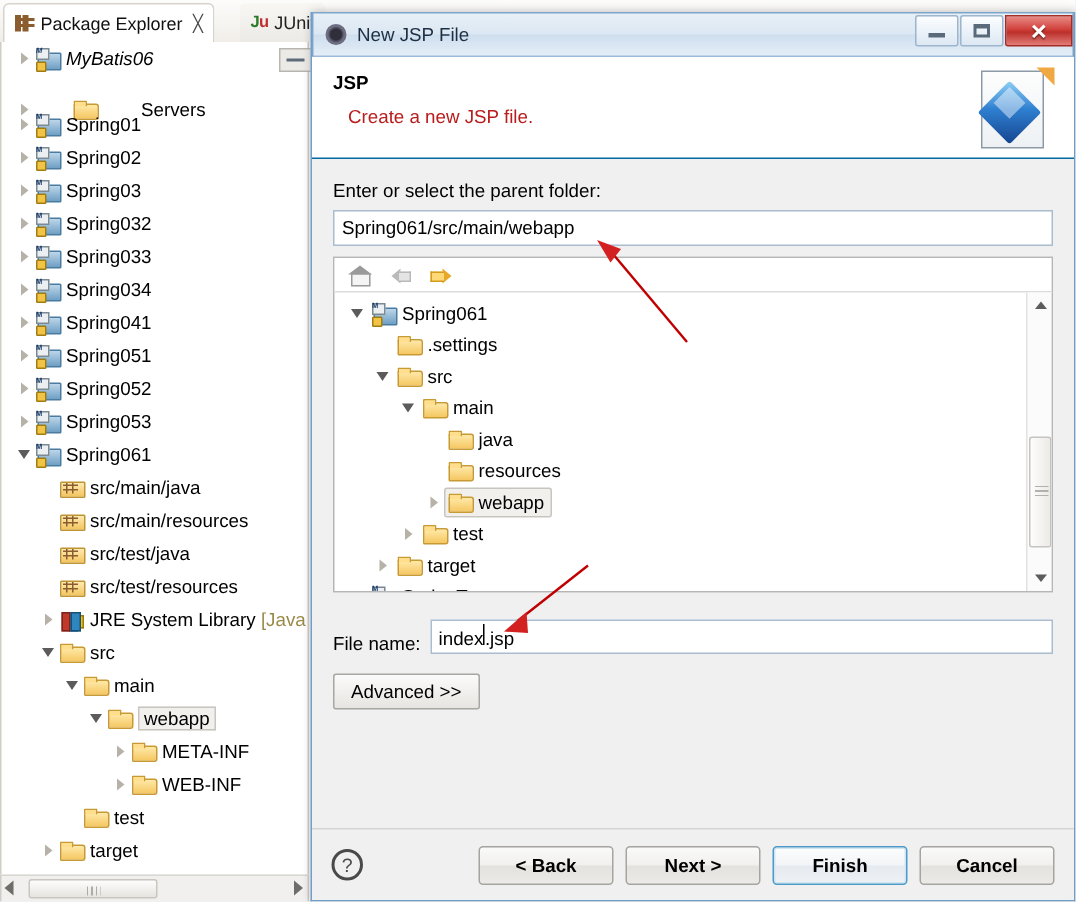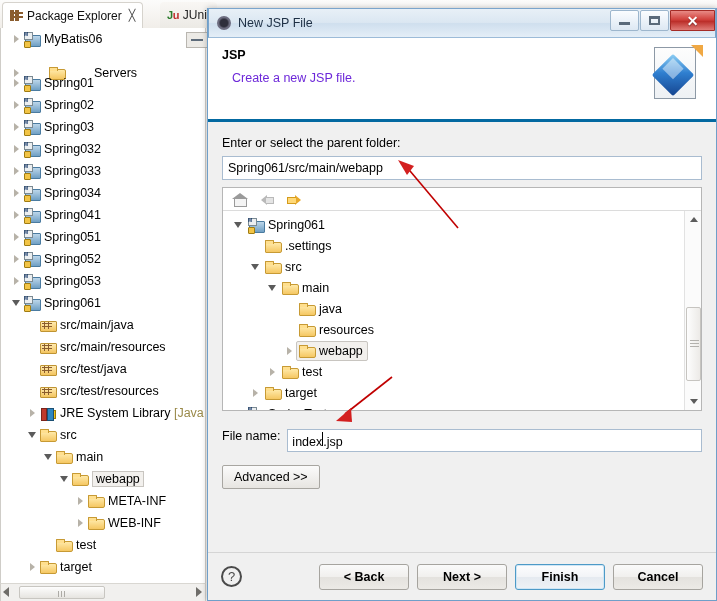--- a/index.html
+++ b/index.html
@@ -233,26 +233,26 @@
   .winbtn.close {
     width: 45px; margin-right:0; border-radius: 0 0 0 2px;
     background: linear-gradient(to bottom,#e88a85 0%,#d1413c 45%,#bc2f2a 55%,#e07c77 100%);
     border-color:#a52b26;
   }
   .winbtn .min-glyph { width:11px;height:3px;background:#5a6a7a; margin-top:6px; }
   .winbtn .max-glyph { width:11px;height:9px;border:2px solid #5a6a7a;border-top-width:3px; }
   .winbtn .close-glyph { color:#fff; font-size:14px; font-weight:bold; line-height:1; text-shadow:0 1px 1px rgba(0,0,0,.4);}
 
   #dlg-header {
-    position:relative; height: 84px; background:#ffffff;
-    border-bottom: 3px solid #0369a1;
+    position:relative; height: 68px; background:#ffffff;
+    border-bottom: 1px solid #0369a1;
     padding: 10px 14px 0 14px;
   }
   #dlg-header-title { font-size: 12.5px; font-weight: bold; color:#000; }
-  #dlg-header-desc  { font-size: 12.5px; color:#6d28d9; margin-top: 9px; margin-left: 10px; }
+  #dlg-header-desc  { font-size: 12.5px; color:#b91c1c; margin-top: 9px; margin-left: 10px; }
   #dlg-header-icon {
     position:absolute; right: 12px; top: 6px; width: 56px; height: 60px;
   }
   #dlg-header-icon .page {
     position:absolute; left:6px; top:3px; width:42px;height:52px;
     background: linear-gradient(to bottom,#fdfdfd,#eef1f4);
     border:1px solid #8d99a6;
   }
   #dlg-header-icon .fold {
     position:absolute; right:1px; top:1px; width:0;height:0;
@@ -349,21 +349,21 @@
     position:absolute; left:1px; top:96px; width:15px; height:74px;
     background: linear-gradient(to right,#fdfdfd,#eceae7);
     border:1px solid #c6c4c0; border-radius:2px;
   }
   #tree-vscroll .thumb .grip {
     position:absolute; left:3px; top:50%; margin-top:-4px; width:9px;height:8px;
     background: repeating-linear-gradient(to bottom,#b3b1ad 0 1px,transparent 1px 3px);
   }
 
   #filename-row {
-    margin-top: 18px; display:flex; align-items:flex-start; gap:7px;
+    margin-top: 18px; display:flex; align-items:flex-end; gap:7px;
   }
   #filename-input {
     flex:1; height: 23px; background:#fff; border:1px solid #a9bcd0;
     padding: 0 4px; font-size:12.5px; font-family:"Liberation Sans",sans-serif;
     color:#000; position:relative; display:flex; align-items:center;
   }
   #filename-caret {
     display:inline-block; width:1px; height:14px; background:#000;
     margin: 0 0 0 0px;
   }
@@ -415,21 +415,21 @@
         <span>Package Explorer</span>
         <span class="tab-close">╳</span>
       </div>
       <div class="view-tab inactive">
         <span class="junit-badge"><span class="j">J</span><span class="u">u</span></span>
         <span>JUnit</span>
       </div>
     </div>
 
     <div id="explorer-body">
-        <div class="tree-row" style="top: 0px; left: 8px;">
+        <div class="tree-row" style="top: 0px; left: 8px; font-style: italic;">
           <span class="twisty collapsed"></span>
           <span class="ico ico-project">
             <span class="lock"></span>
             <span class="mlabel">M</span>
           </span>
           <span>MyBatis06</span>
         </div>
         <div class="tree-row" style="top: 34px; left: 8px; gap: 25px;">
           <span class="twisty collapsed"></span>
           <span class="ico ico-folder"></span>

